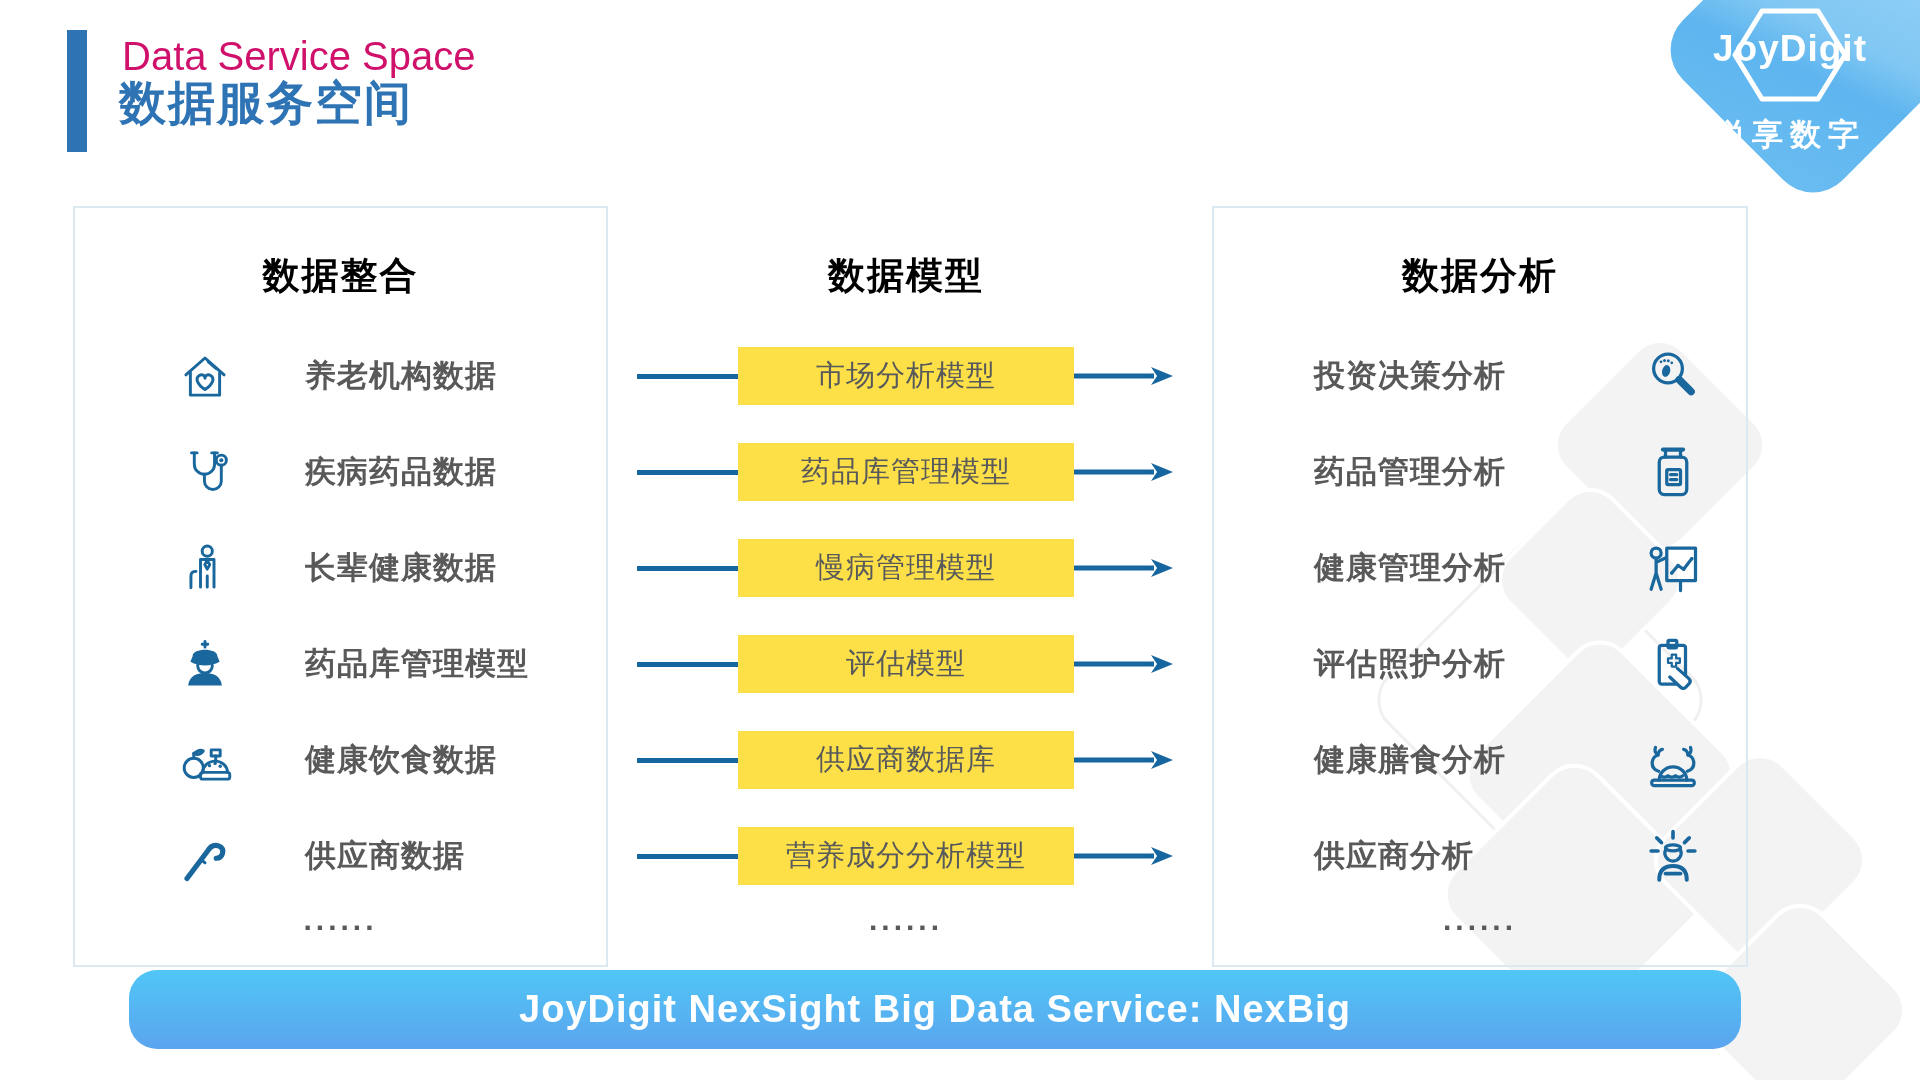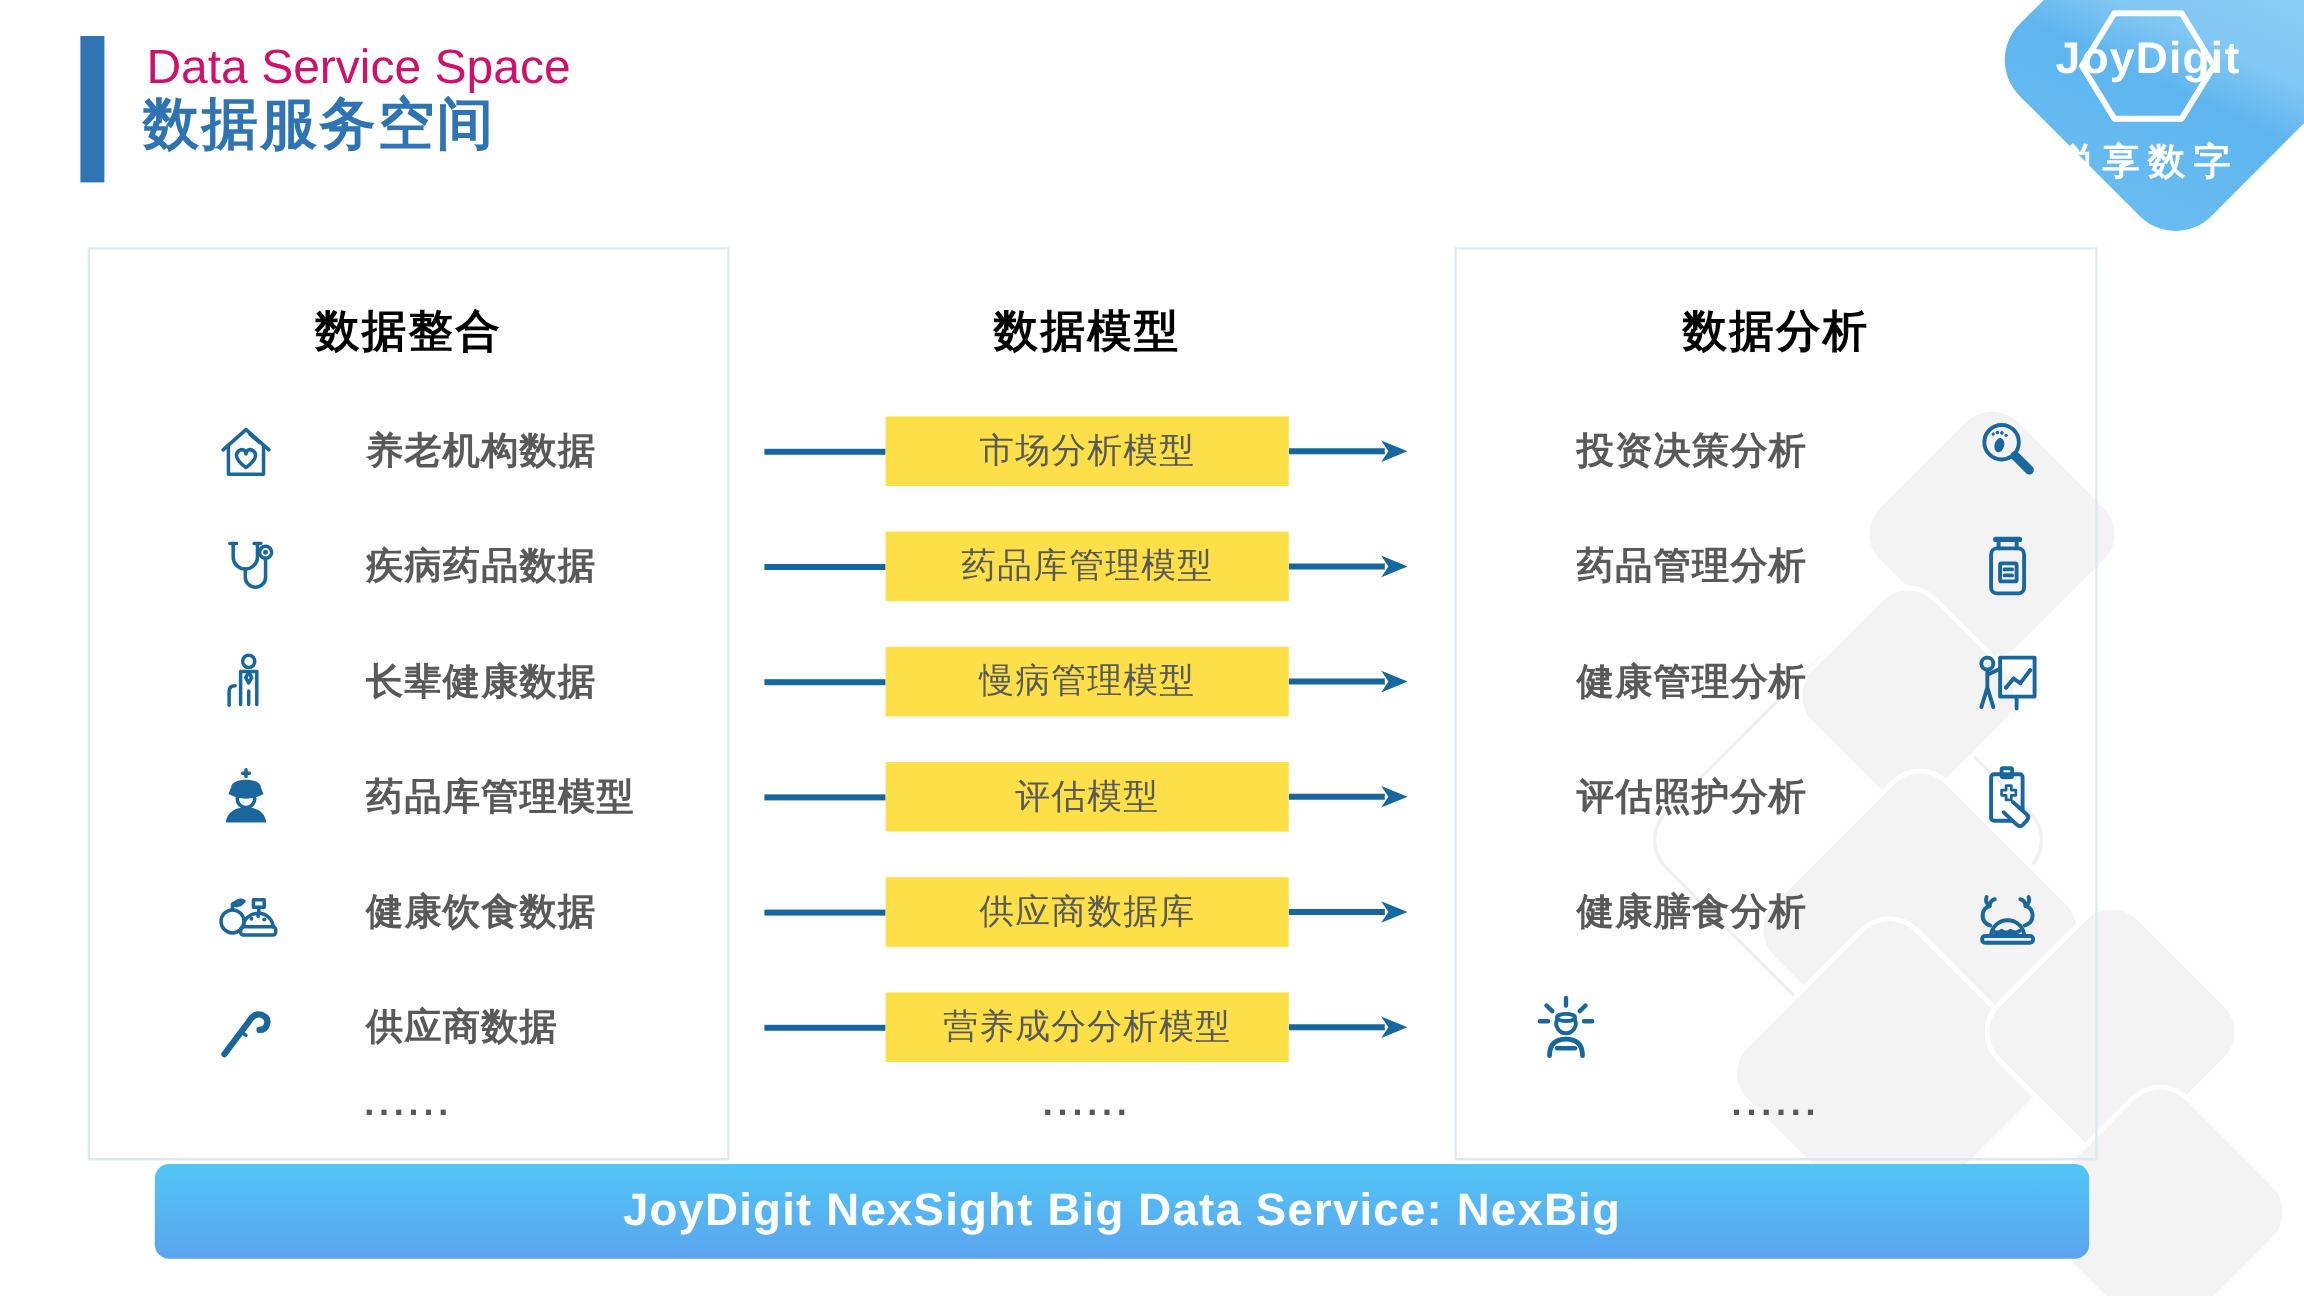--- a/index.html
+++ b/index.html
@@ -61,21 +61,21 @@
   .a-icon  { flex:0 0 auto; width:62px; height:62px; margin-left:46px; display:flex;
              align-items:center; justify-content:center; }
 
   .ellipsis { position:absolute; top:903px; font-size:30px; font-weight:bold; color:#595959;
               letter-spacing:4px; text-align:center; z-index:2; }
   .el-1 { left:73px;   width:535px; }
   .el-2 { left:738px;  width:336px; }
   .el-3 { left:1212px; width:536px; }
 
   
-  .banner { position:absolute; left:129px; top:970px; width:1612px; height:79px; border-radius:12px;
+  .banner { position:absolute; left:129px; top:970px; width:1612px; height:79px; border-radius:28px;
             background:linear-gradient(#50c6f6,#5ba4ee); z-index:2; display:flex; align-items:center;
             justify-content:center; }
   .banner-text { font-size:38px; font-weight:bold; color:#fff; letter-spacing:1px; }
 
   svg.ic { stroke:#19679D; fill:none; stroke-width:2.6; stroke-linecap:round; stroke-linejoin:round; }
   svg.ic .fl { fill:#19679D; stroke:none; }
 </style>
 </head>
 <body>
 
@@ -307,20 +307,21 @@
           <rect x="7" y="40" width="34" height="4.5" rx="2"></rect>
           <path d="M12.5 33 q-6 -2 -5 -8 q0.8 -4 4.5 -5"></path>
           <path d="M12 20 q-3.5 -2.5 -2 -6 M12 20 q0.5 -4 3.5 -4.5"></path>
           <path d="M35.5 33 q6 -2 5 -8 q-0.8 -4 -4.5 -5"></path>
           <path d="M36 20 q3.5 -2.5 2 -6 M36 20 q-0.5 -4 -3.5 -4.5"></path>
           <path d="M14 36.5 q3 2.5 6 0 q3 2.5 6 0 q3 2.5 6 0"></path>
         </svg>
       </span>
     </div>
     <div class="row">
+      <span class="a-label">供应商分析</span>
       <span class="a-icon">
         <svg class="ic" viewBox="0 0 48 48" width="60" height="60">
           <path d="M18 19 a6.5 6.5 0 1 0 12 0"></path>
           <ellipse cx="24" cy="17.5" rx="6" ry="2.4"></ellipse>
           <path d="M13 43 q0 -11 11 -11 q11 0 11 11" style="stroke-width:3.2"></path>
           <path d="M18 38 h12" style="stroke-width:3"></path>
           <path d="M24 4.5 v5 M11 9.5 l3.8 3.8 M37 9.5 l-3.8 3.8 M6.5 20 h5.5 M41.5 20 h-5.5" style="stroke-width:2.9"></path>
         </svg>
       </span>
     </div>

